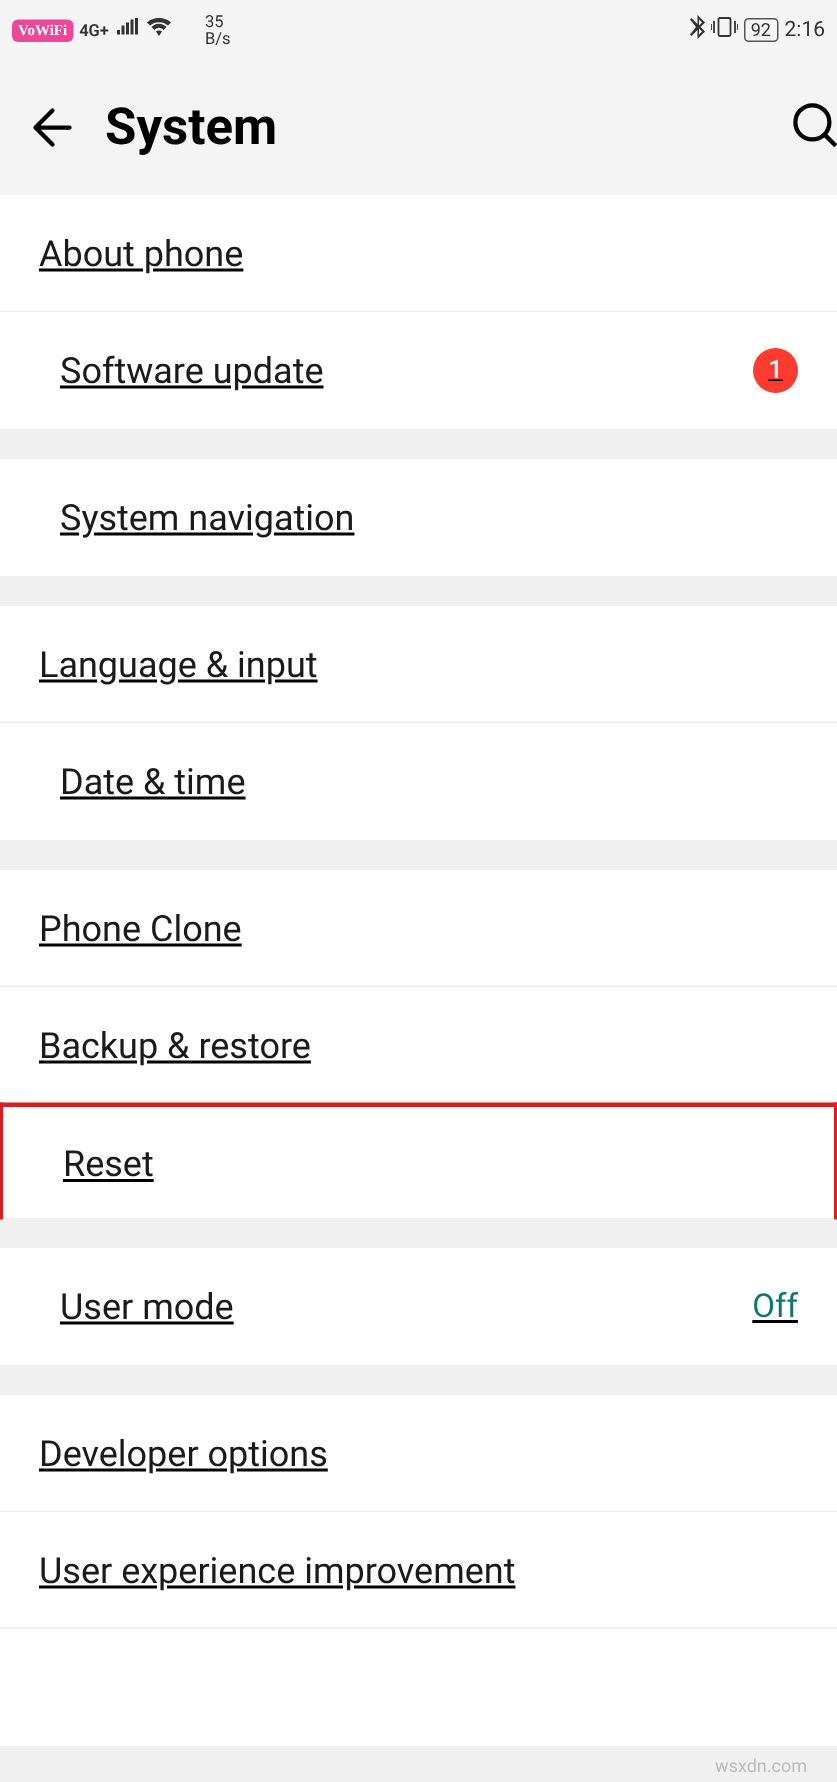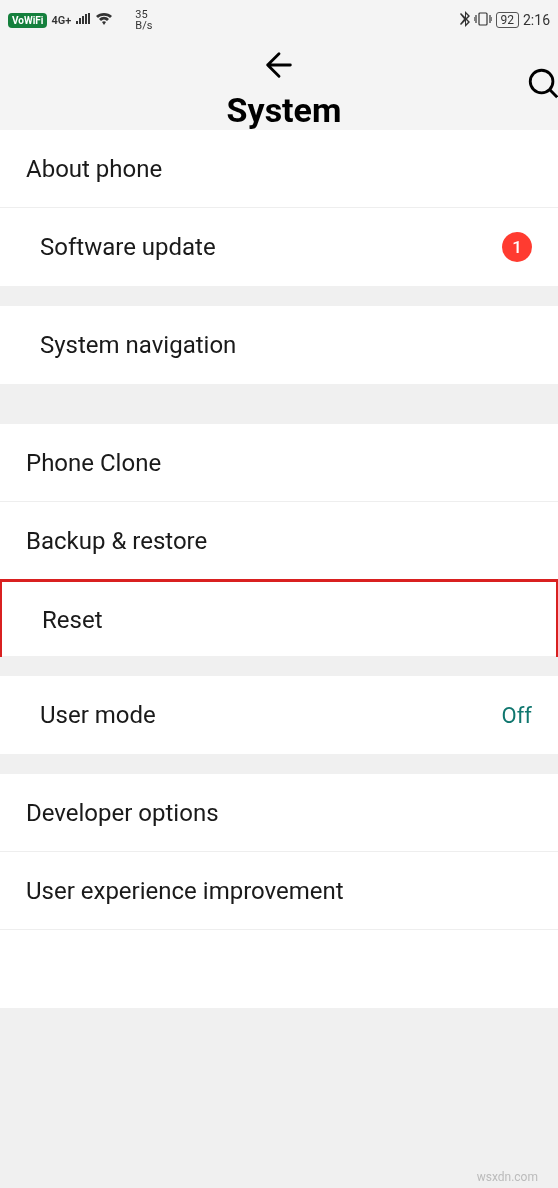--- a/index.html
+++ b/index.html
@@ -20,26 +20,27 @@
       padding: 0 8px;
       font-size: 14px;
       color: #333;
     }
     .status-left {
       display: flex;
       align-items: center;
       gap: 4px;
     }
     .vowifi-badge {
-      background: #15803d;
+      background: #ec4899;
       color: #fff;
       border-radius: 4px;
       font-size: 10px;
       font-weight: bold;
       padding: 2px 4px;
+      font-family: Liberation Serif, serif;
     }
     .signal-4g {
       font-size: 11px;
       font-weight: 600;
     }
     .speed {
       display: flex;
       flex-direction: column;
       line-height: 1;
       font-size: 11px;
@@ -58,21 +59,20 @@
       font-size: 12px;
       position: relative;
     }
     .header {
       background: #f4f4f4;
       height: 90px;
       display: flex;
       align-items: center;
       padding: 0 10px;
       position: relative;
-      flex-direction: column;
     }
     .back-arrow {
       width: 50px;
       height: 50px;
       display: flex;
       align-items: center;
       justify-content: center;
       cursor: pointer;
     }
     .header-title {
@@ -82,20 +82,21 @@
       color: #000;
     }
     .search-icon {
       position: absolute;
       right: -2px;
       top: 50%;
       transform: translateY(-50%);
     }
     .section {
       background: #fff;
+      text-decoration: underline;
     }
     .gap {
       height: 20px;
       background: #f0f0f0;
     }
     .row {
       display: flex;
       align-items: center;
       justify-content: space-between;
       padding: 0 26px;
@@ -202,20 +203,28 @@
         <span class="badge">1</span>
       </div>
     </div>
     <div class="gap"></div>
     <div class="section">
       <div class="row">
         <span class="row-label">System navigation</span>
       </div>
     </div>
     <div class="gap"></div>
+    <div class="section">
+      <div class="row">
+        <span class="row-label">Language &amp; input</span>
+      </div>
+      <div class="row">
+        <span class="row-label">Date &amp; time</span>
+      </div>
+    </div>
     <div class="gap"></div>
     <div class="section">
       <div class="row">
         <span class="row-label">Phone Clone</span>
       </div>
       <div class="row">
         <span class="row-label">Backup &amp; restore</span>
       </div>
       <div class="row highlight">
         <span class="row-label">Reset</span>

